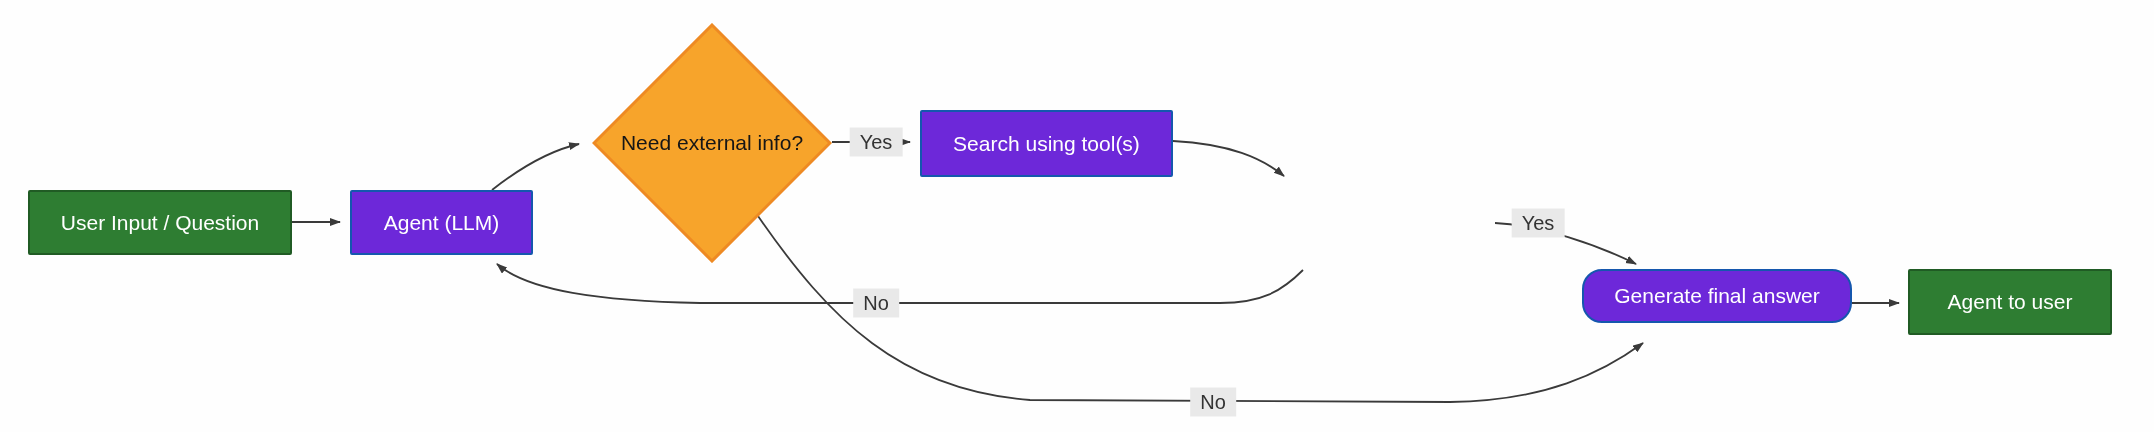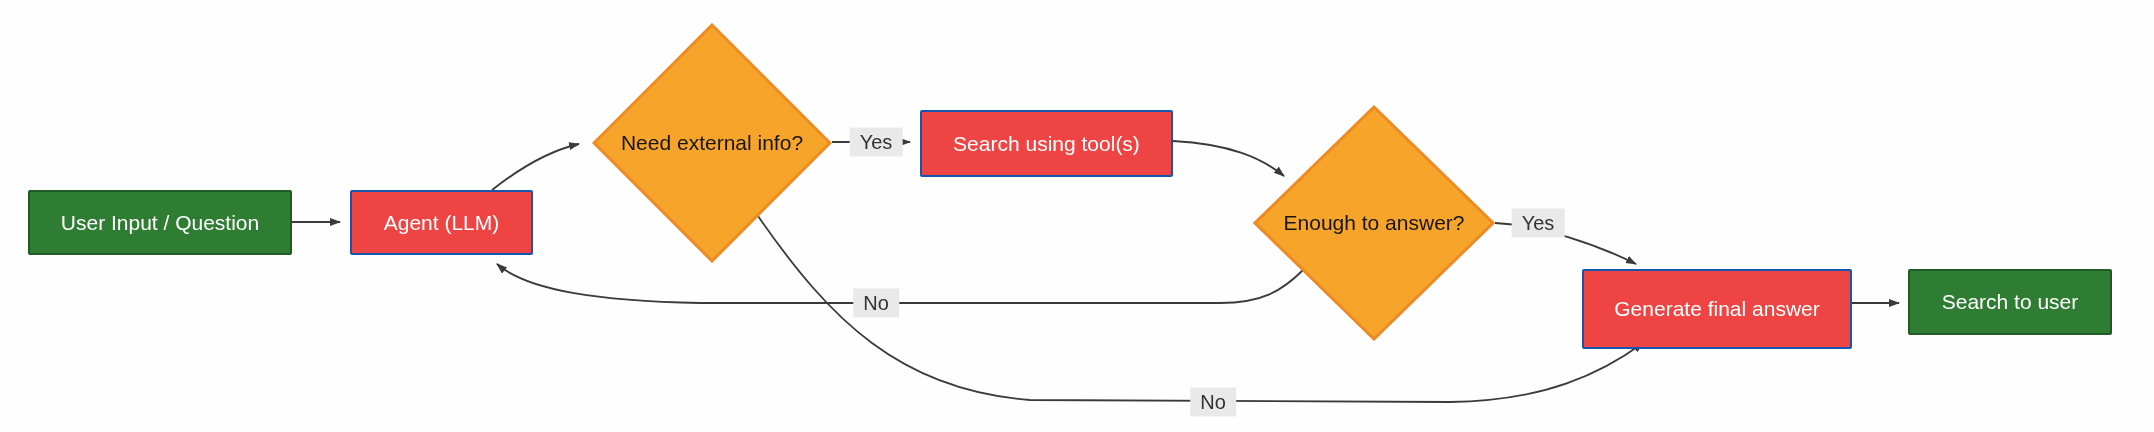--- a/index.html
+++ b/index.html
@@ -13,21 +13,21 @@
   #edges{position:absolute;left:0;top:0;width:2154px;height:432px;}
   .node{
     position:absolute;
     display:flex;align-items:center;justify-content:center;
     font-size:21px;line-height:1.2;text-align:center;
     box-sizing:border-box;
     color:#ffffff;
     border-radius:2px;
   }
   .node.terminal{background:#2e7d32;border:2px solid #205b24;}
-  .node.process{background:#ef4444;border:2px solid #1557ae;}
+  .node.process{background:#6d28d9;border:2px solid #1557ae;}
   .diamond{
     position:absolute;
     display:block;
   }
   .diamond .dlabel{
     position:absolute;inset:0;
     display:flex;align-items:center;justify-content:center;
     font-size:21px;color:#161616;text-align:left;
   }
   .edge-label{
@@ -68,40 +68,34 @@
   </div>
 
   <div class="node process" style="left:350px;top:190px;width:183px;height:65px;text-align:right;">
     <span>Agent (LLM)</span>
   </div>
 
   <div class="node process" style="left:920px;top:110px;width:253px;height:67px;">
     <span>Search using tool(s)</span>
   </div>
 
-  <div class="node process" style="left:1582px;top:269px;width:270px;height:80px;">
+  <div class="node process" style="left:1582px;top:269px;width:270px;height:54px;border-radius:20px;">
     <span>Generate final answer</span>
   </div>
 
   <div class="node terminal" style="left:1908px;top:269px;width:204px;height:66px;">
-    <span>Search to user</span>
+    <span>Agent to user</span>
   </div>
 
   <div class="diamond" style="left:592px;top:23px;width:240px;height:240px;">
     <svg width="240" height="240" viewBox="0 0 240 240">
       <polygon points="120,2 238,120 120,238 2,120" fill="#f7a42b" stroke="#ee8a23" stroke-width="3"></polygon>
     </svg>
     <div class="dlabel">Need external info?</div>
   </div>
 
-  <div class="diamond" style="left:1253px;top:105px;width:242px;height:236px;">
-    <svg width="242" height="236" viewBox="0 0 242 236">
-      <polygon points="121,2 240,118 121,234 2,118" fill="#f7a42b" stroke="#ee8a23" stroke-width="3"></polygon>
-    </svg>
-    <div class="dlabel">Enough to answer?</div>
-  </div>
 
   <div class="edge-label" style="left:876px;top:142px;">Yes</div>
   <div class="edge-label" style="left:1538px;top:223px;">Yes</div>
   <div class="edge-label" style="left:876px;top:303px;">No</div>
   <div class="edge-label" style="left:1213px;top:402px;">No</div>
 
 </div>
 
 </body></html>

